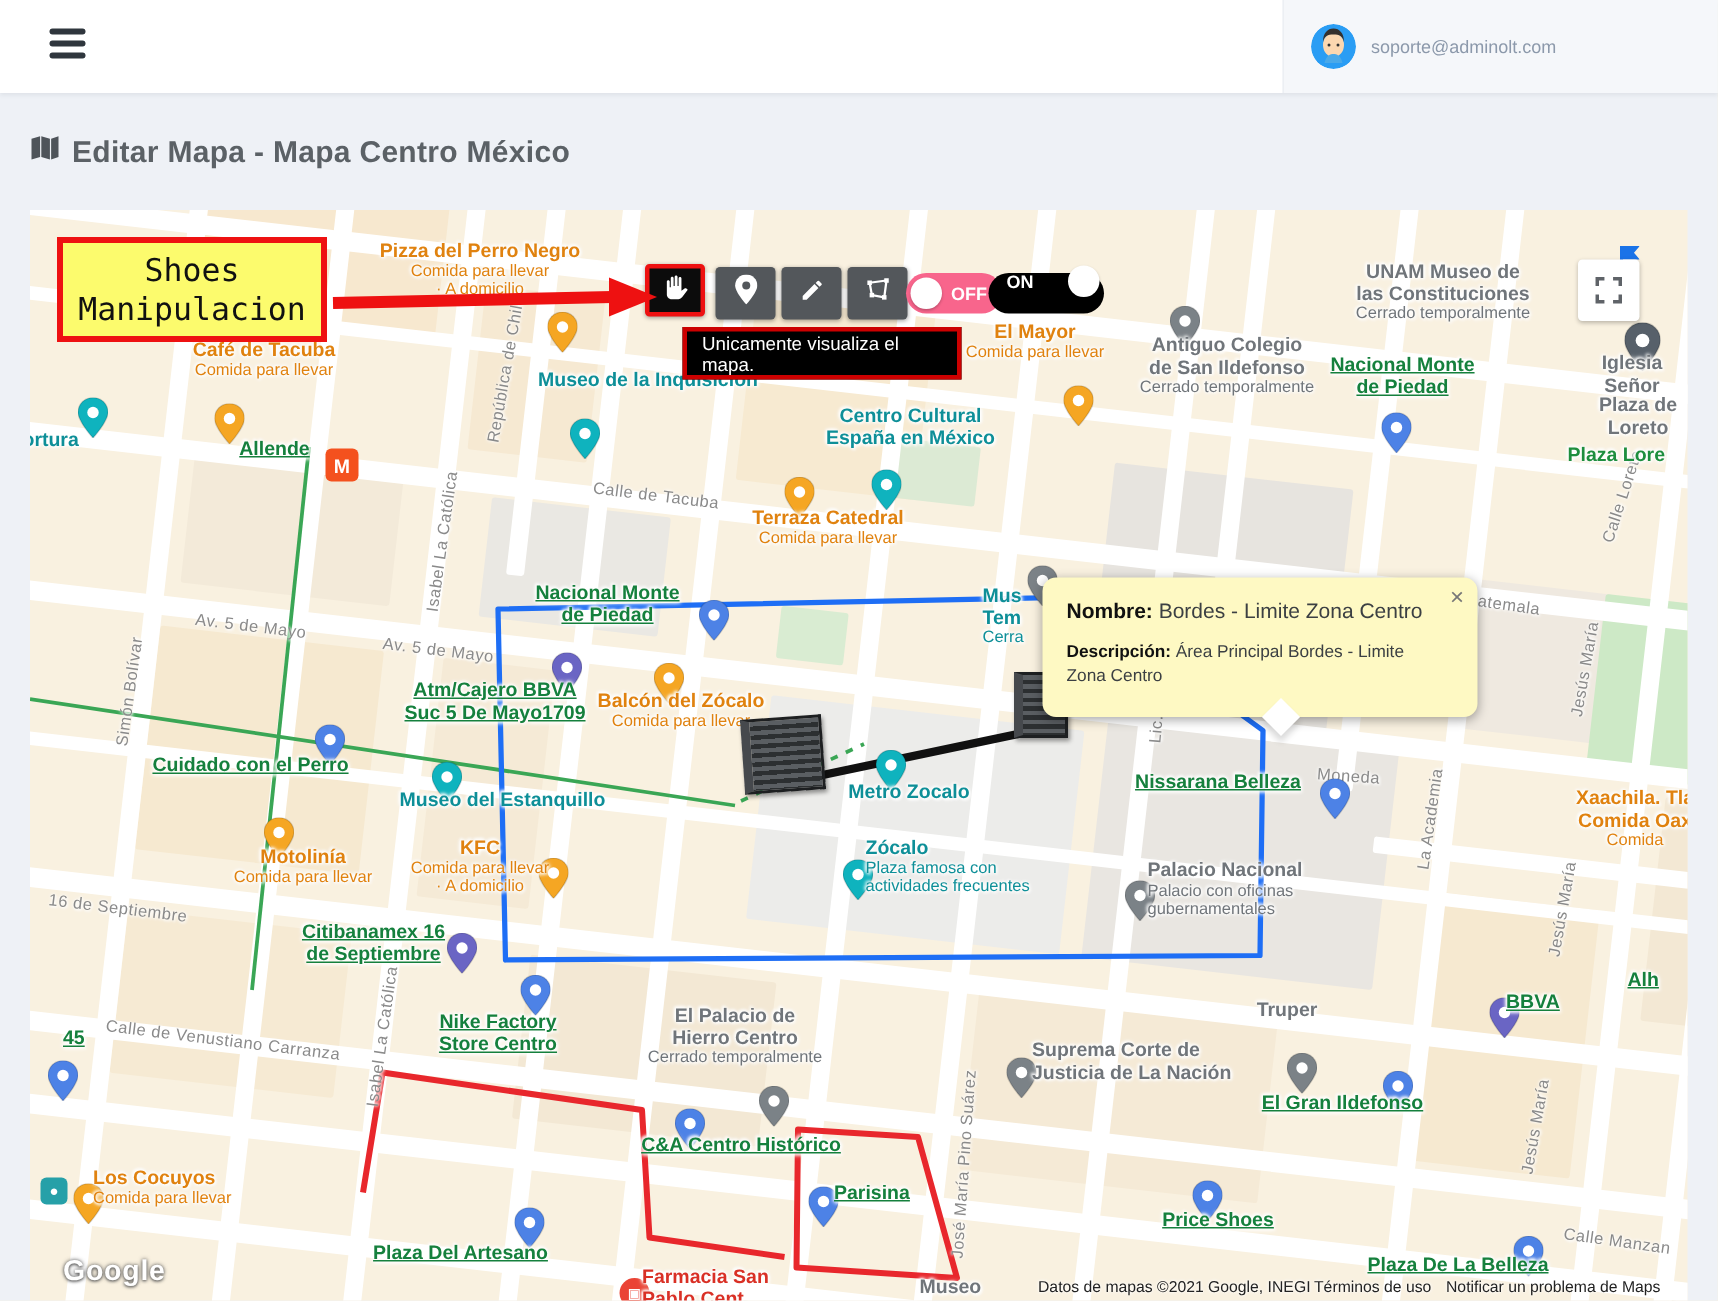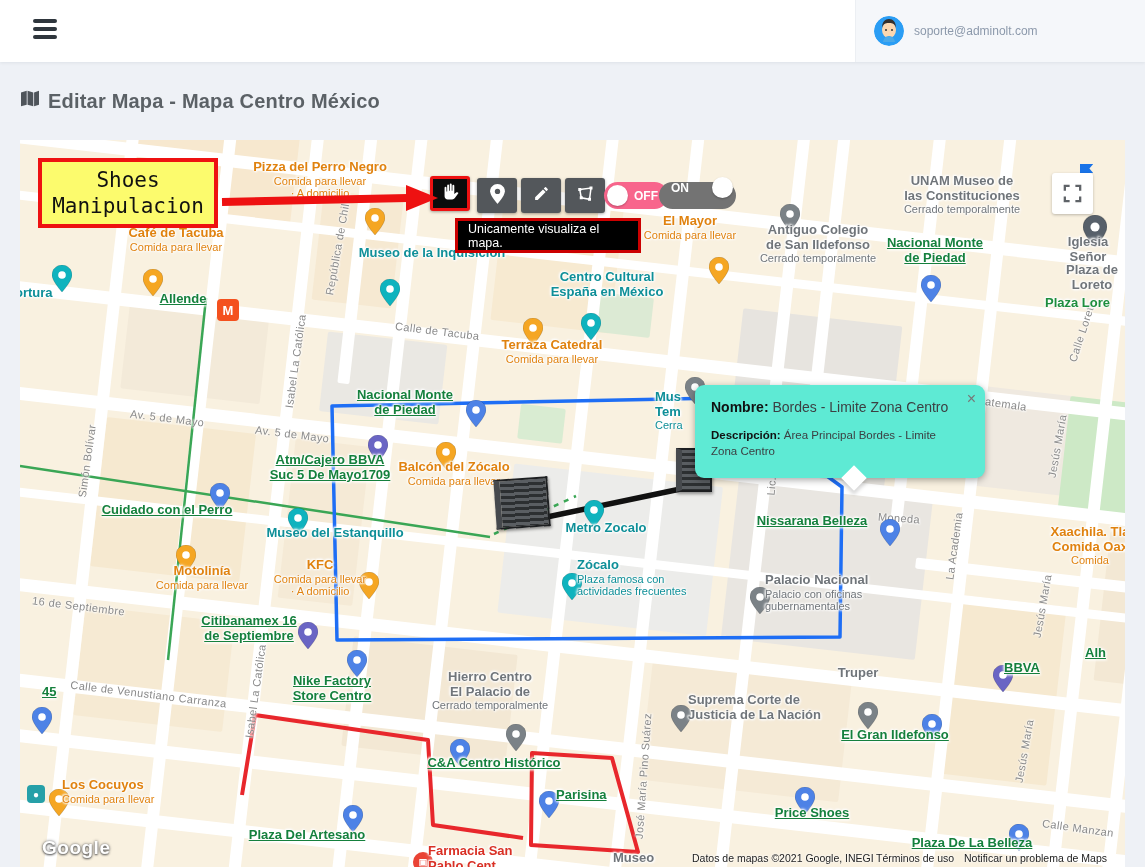--- a/index.html
+++ b/index.html
@@ -37,36 +37,36 @@
   .c-gray { color:#70757a; } .c-green { color:#1e8e3e; } .c-red { color:#d93025; }
   .street { position:absolute; z-index:3; font-size:11px; color:#8a8a8a; letter-spacing:.4px;
     white-space:nowrap; text-shadow:0 0 2px #fff,0 0 3px #fff,1px 1px 2px #fff; }
   .pin { position:absolute; z-index:4; cursor:pointer; }
   .sqpin { position:absolute; z-index:4; border-radius:4px; color:#fff; font-weight:bold;
     display:flex; align-items:center; justify-content:center; cursor:pointer; }
   
   .dev { position:absolute; z-index:6; background:repeating-linear-gradient(180deg,#5a5e62 0 3px,#2c2f31 3px 6px);
     border:2px solid #1d1f21; border-left:6px solid #46494d; box-shadow:1px 2px 3px rgba(0,0,0,.4); }
   
-  .iw { position:absolute; z-index:8; background:#5eead4; border-radius:9px; box-shadow:0 2px 7px rgba(0,0,0,.35);
+  .iw { position:absolute; z-index:8; background:#fef9c3; border-radius:9px; box-shadow:0 2px 7px rgba(0,0,0,.35);
     padding:14px 26px 12px 16px; color:#202124; }
   .iw .row1 { font-size:14px; margin-bottom:13px; color:#3c4043;}
   .iw .row2 { font-size:11.5px; line-height:1.35; white-space:normal; width:238px; color:#3c4043; }
   .iw b { color:#111; }
   .iw .close { position:absolute; right:9px; top:6px; font-size:16px; color:#777; cursor:pointer; line-height:1; }
   .iw .tail { position:absolute; left:150px; bottom:-9px; width:18px; height:18px; background:#fff;
     transform:rotate(45deg); box-shadow:3px 3px 4px rgba(0,0,0,.15); }
   
   .tb-btn { position:absolute; z-index:9; width:40px; height:35px; background:#53575b; border-radius:3px;
     box-shadow:0 1px 3px rgba(0,0,0,.35); display:flex; align-items:center; justify-content:center; cursor:pointer; }
   .tb-btn.sel { background:#0c0c0c; border:3px solid #e11; }
   .toggle { position:absolute; z-index:9; height:27px; border-radius:14px; display:flex; align-items:center;
     color:#fff; font-size:12px; font-weight:bold; cursor:pointer; }
   .tg-off { background:#f8658c; padding:0 10px 0 3px; gap:6px; }
-  .tg-on { background:#737373; padding:0 3px 16px 12px; gap:23px; }
+  .tg-on { background:#000000; padding:0 3px 16px 12px; gap:23px; }
   .knob { width:21px; height:21px; border-radius:50%; background:#fff; box-shadow:0 1px 2px rgba(0,0,0,.25); }
   .tooltip { position:absolute; z-index:9; background:#000; border:3px solid #c00; color:#fff;
     font-size:12.5px; display:flex; align-items:center; justify-content:center; padding:4px 10px; }
   .fullscreen { position:absolute; z-index:9; width:41px; height:41px; background:#fff; border-radius:3px;
     box-shadow:0 1px 3px rgba(0,0,0,.25); display:flex; align-items:center; justify-content:center; cursor:pointer; }
   
   .anno { position:absolute; z-index:30; left:18px; top:18px; width:180px; height:70px; background:#fcfb6d;
     border:4px solid #e11; display:flex; flex-direction:column; align-items:center; justify-content:center;
     font-family:"DejaVu Sans Mono", monospace; font-size:21px; color:#111; line-height:1.25; }
   
@@ -350,22 +350,22 @@
       <div class="m-label c-orange" style="top: 385px; left: 910px; width: 320px;">
         <span class="ml">Xaachila. Tla</span>
         <span class="ml">Comida Oax</span>
         <span class="sl">Comida</span>
       </div>
       <div class="m-label c-blue" style="top: 534px; left: 152px; width: 320px;">
         <span class="ml">Nike Factory</span>
         <span class="ml">Store Centro</span>
       </div>
       <div class="m-label c-gray" style="top: 530px; left: 310px; width: 320px;">
+        <span class="ml">El Palacio de</span>
         <span class="ml">Hierro Centro</span>
-        <span class="ml">El Palacio de</span>
         <span class="sl">Cerrado temporalmente</span>
       </div>
       <div class="m-label c-blue" style="top: 616px; left: 314px; width: 320px;">
         <span class="ml">C&amp;A Centro Histórico</span>
       </div>
       <div class="m-label c-blue al" style="top: 648px; left: 536px;">
         <span class="ml">Parisina</span>
       </div>
       <div class="m-label c-gray al" style="top: 553px; left: 668px;">
         <span class="ml">Suprema Corte de</span>

